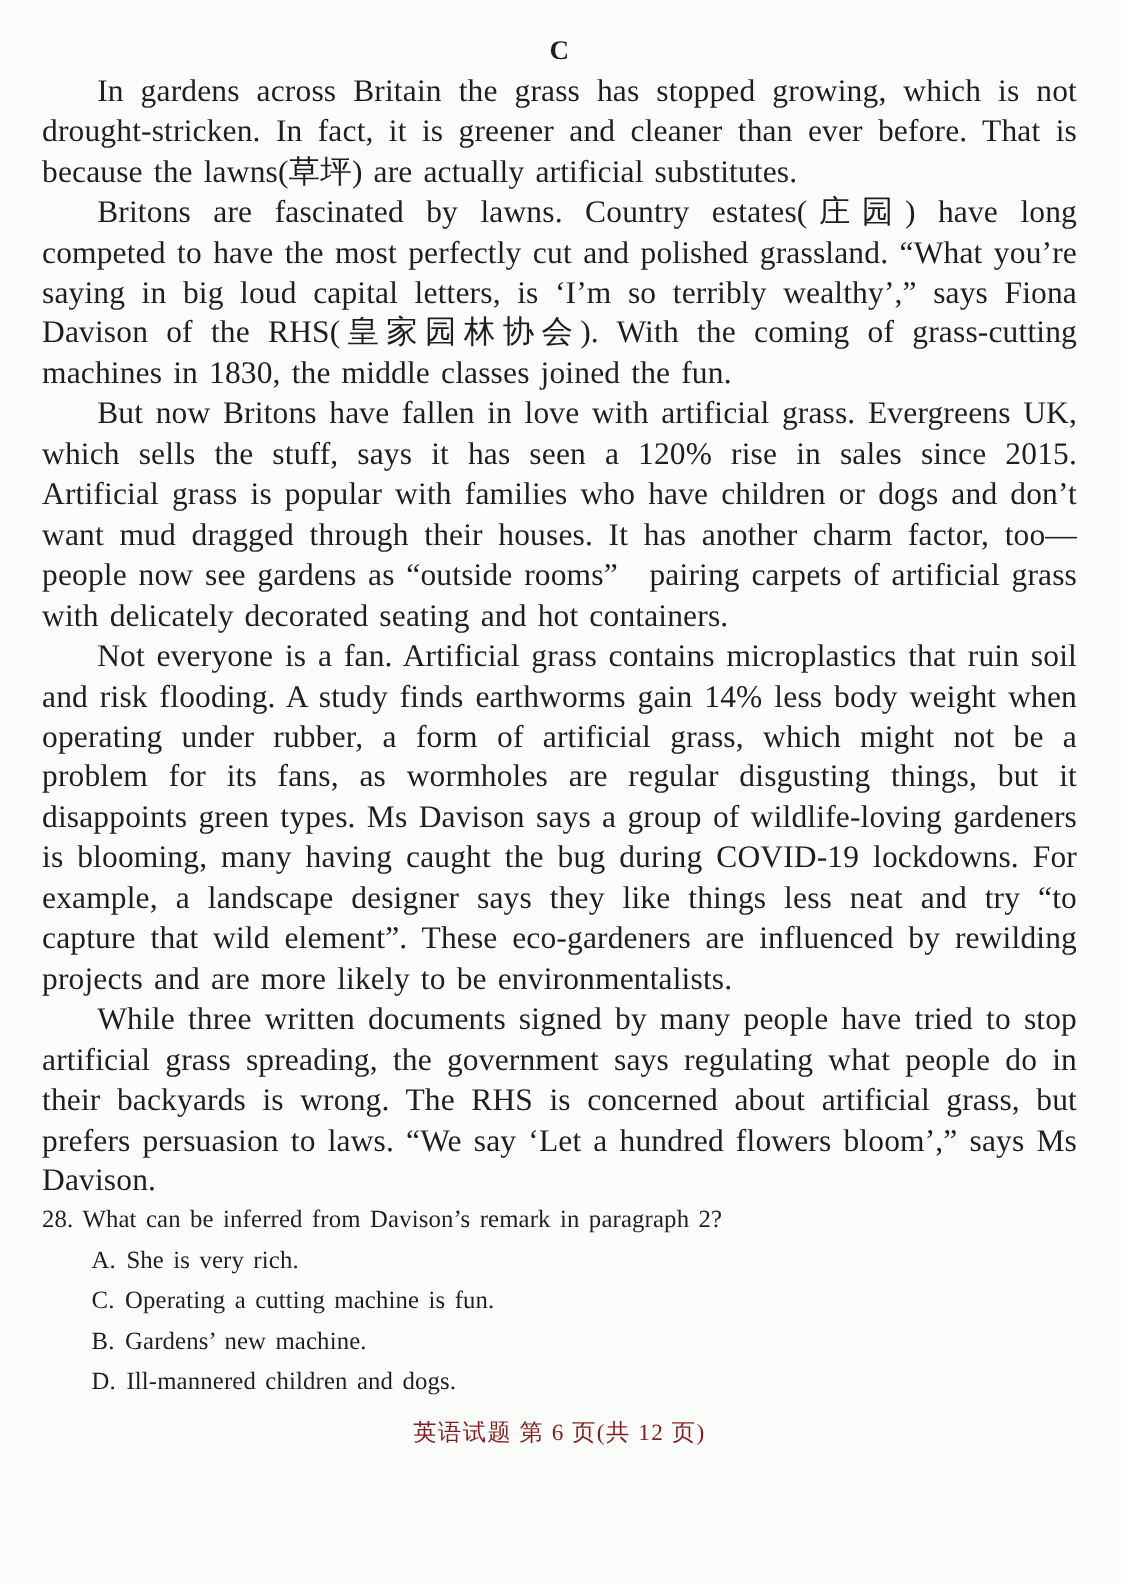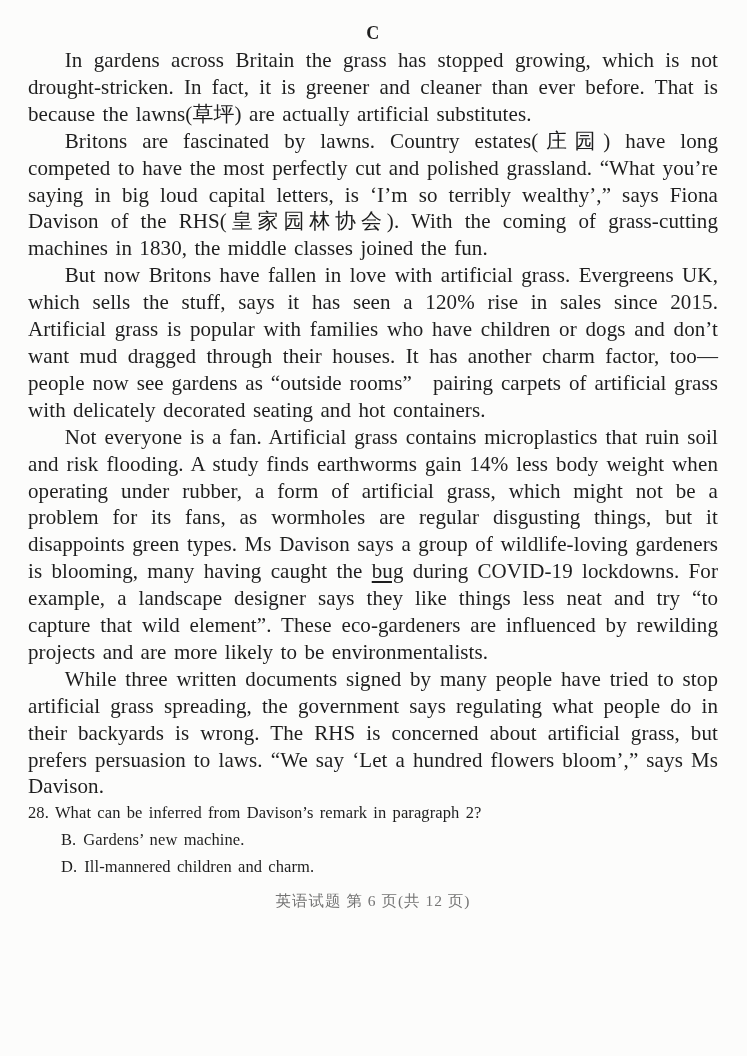--- a/index.html
+++ b/index.html
@@ -32,21 +32,20 @@
   .body-text p {
     margin: 0;
     text-align: justify;
     text-indent: 1.75em;
     font-size: 21px;
     line-height: 26.9px;
     word-spacing: 2px;
     letter-spacing: 0.1px;
   }
   .underlined-word {
-    text-decoration: underline;
     text-underline-offset: 3px;
   }
   .question {
     font-size: 16.5px;
     line-height: 26.9px;
     word-spacing: 2px;
     letter-spacing: 0.1px;
   }
   .q-stem .q-number {
     margin-right: 6px;
@@ -55,21 +54,21 @@
     padding-left: 33px;
   }
   .option .opt-label {
     margin-right: 7px;
   }
   .page-footer {
     text-align: center;
     margin-top: 10px;
     font-size: 15.5px;
     font-family: "Liberation Serif", "DejaVu Serif", serif;
-    color: #737373;
+    color: #7f1d1d;
     letter-spacing: 1px;
   }
 </style>
 </head>
 <body>
 
 <div class="page">
 
   <div class="section-label">C</div>
 
@@ -86,30 +85,36 @@
     <p>While three written documents signed by many people have tried to stop artificial grass spreading, the government says regulating what people do in their backyards is wrong. The RHS is concerned about artificial grass, but prefers persuasion to laws. “We say ‘Let a hundred flowers bloom’,” says Ms Davison.</p>
   </div>
 
   <div class="questions">
 
     <div class="question">
       <div class="q-stem">
         <span class="q-number">28.</span><span>What can be inferred from Davison’s remark in paragraph 2?</span>
       </div>
       <div class="options">
+        <div class="option">
+          <span class="opt-label">A.</span><span>She is very rich.</span>
+        </div>
+        <div class="option">
+          <span class="opt-label">C.</span><span>Operating a cutting machine is fun.</span>
+        </div>
       </div>
     </div>
 
     <div class="question">
       <div class="options">
         <div class="option">
           <span class="opt-label">B.</span><span>Gardens’ new machine.</span>
         </div>
         <div class="option">
-          <span class="opt-label">D.</span><span>Ill-mannered children and charm.</span>
+          <span class="opt-label">D.</span><span>Ill-mannered children and dogs.</span>
         </div>
       </div>
     </div>
 
   </div>
 
   <div class="page-footer">英语试题 第 6 页(共 12 页)</div>
 
 </div>
 

